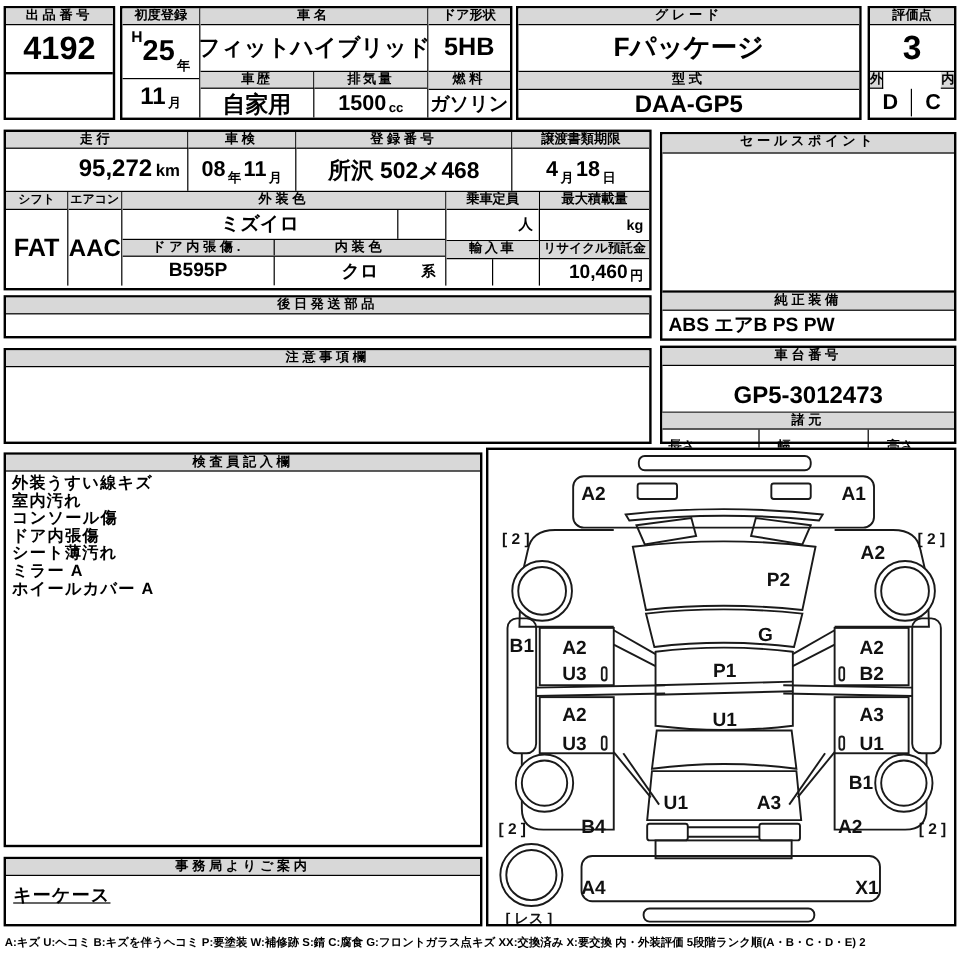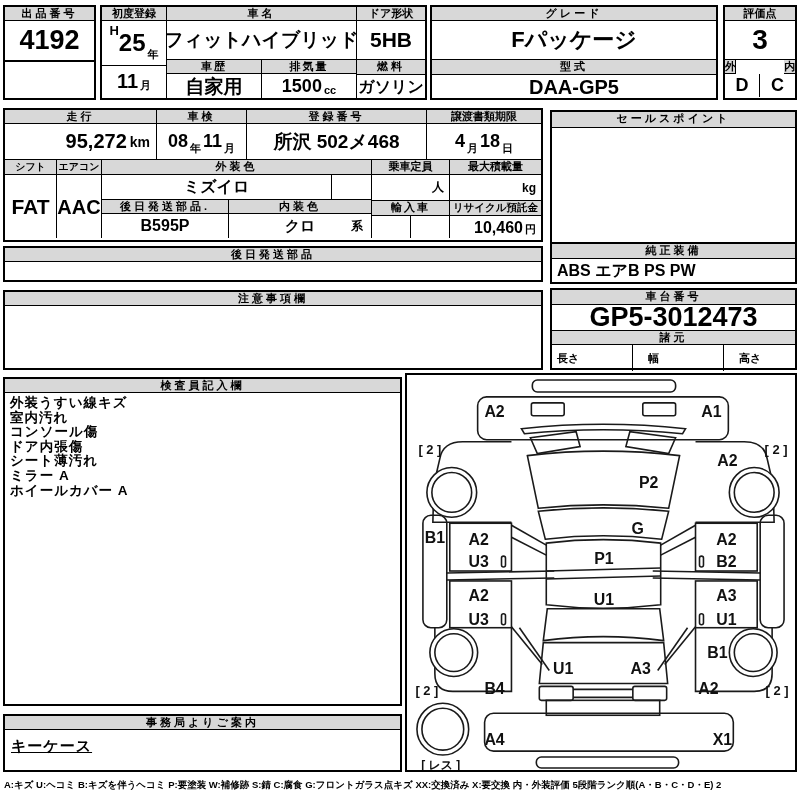--- a/index.html
+++ b/index.html
@@ -126,21 +126,21 @@
         <div class="c" style="height:64px;font-size:20px;">AAC</div>
       </div>
 
       <div class="cell" style="width:270px;border-right:1.5px solid #000;">
         <div class="hdr" style="height:14px;">外装色</div>
         <div class="row" style="height:25px;border-bottom:1.5px solid #000;">
           <div class="cell c" style="width:230px;border-right:1px solid #000;font-size:16px;">ミズイロ</div>
           <div class="cell" style="flex:1;"></div>
         </div>
         <div class="row hdr" style="height:14px;background:#d8d8d8;">
-          <div class="cell" style="width:127px;border-right:1.5px solid #000;letter-spacing:3px;">後日発送部品.</div>
+          <div class="cell" style="width:127px;border-right:1.5px solid #000;letter-spacing:3px;">ドア内張傷.</div>
           <div class="cell" style="flex:1;letter-spacing:3px;">内装色</div>
         </div>
         <div class="row" style="height:24px;">
           <div class="cell c" style="width:127px;border-right:1.5px solid #000;font-size:16px;">B595P</div>
           <div class="cell c" style="flex:1;position:relative;font-size:15px;">
             <span>クロ</span>
             <span style="position:absolute;right:8px;font-size:12px;">系</span>
           </div>
         </div>
       </div>
@@ -179,21 +179,21 @@
 
   <div class="box" style="left:550px;top:110px;width:247px;height:174px;">
     <div class="hdr" style="height:15px;">セールスポイント</div>
     <div style="height:114px;border-bottom:2px solid #000;"></div>
     <div class="hdr" style="height:14px;">純正装備</div>
     <div class="l" style="height:25px;padding-left:5px;font-size:16px;">ABS エアB PS PW</div>
   </div>
 
   <div class="box" style="left:550px;top:288px;width:247px;height:82px;">
     <div class="hdr" style="height:14px;">車台番号</div>
-    <div class="c" style="height:25px;border-bottom:1.5px solid #000;font-size:27px;">GP5-3012473</div>
+    <div class="c" style="height:25px;border-bottom:1.5px solid #000;font-size:20px;margin-top:13px;">GP5-3012473</div>
     <div class="hdr" style="height:13px;">諸元</div>
     <div class="row" style="height:26px;gap:10px;">
       <div class="cell l" style="width:81px;border-right:1.5px solid #000;padding-left:5px;font-size:11px;">長さ</div>
       <div class="cell l" style="width:81px;border-right:1.5px solid #000;padding-left:5px;font-size:11px;">幅</div>
       <div class="cell l" style="flex:1;padding-left:5px;font-size:11px;">高さ</div>
     </div>
   </div>
 
   <div class="box" style="left:3px;top:377px;width:399px;height:329px;">
     <div class="hdr">検査員記入欄</div>

